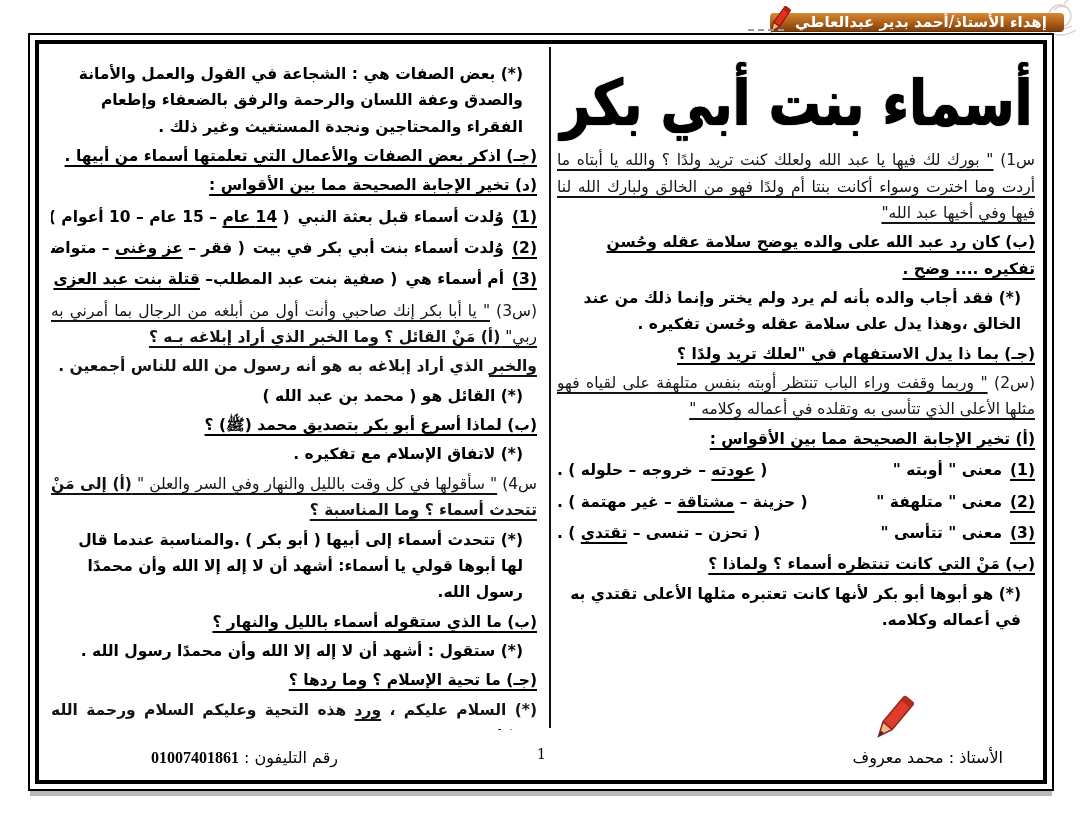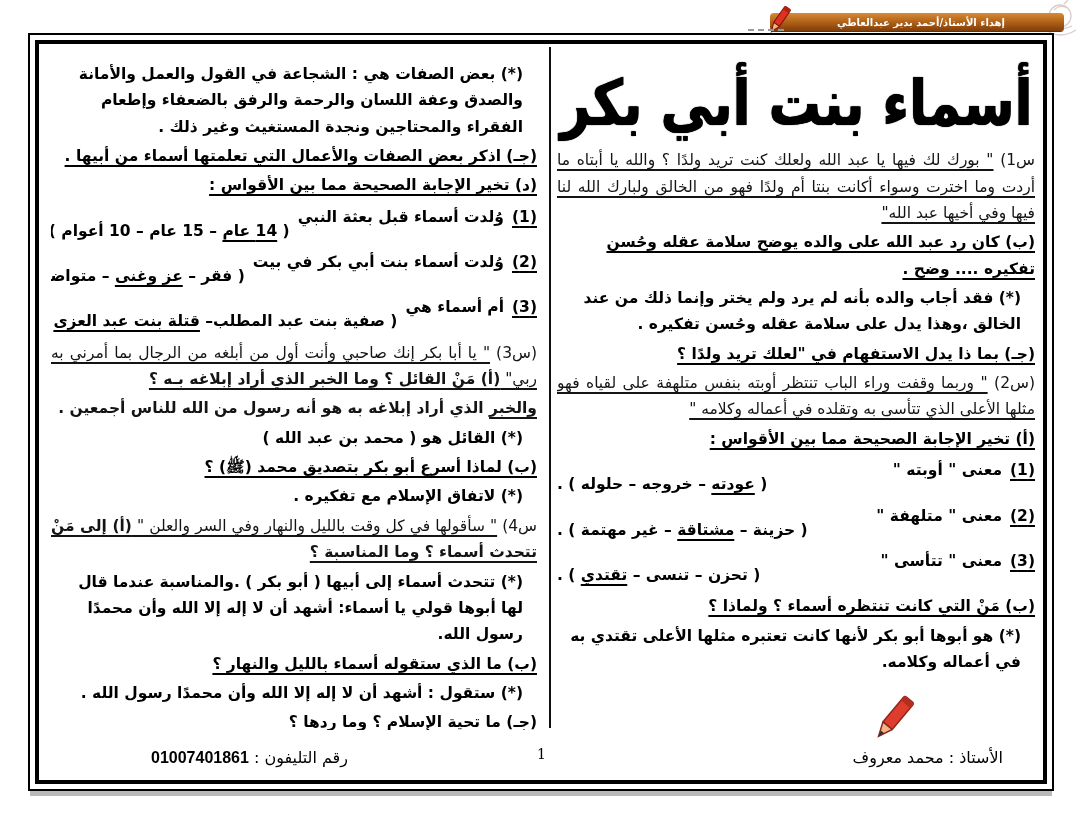--- a/index.html
+++ b/index.html
@@ -2,21 +2,21 @@
 <html lang="ar"><head>
 <meta charset="utf-8">
 <style>
   html,body{margin:0;padding:0;background:#fff;}
   .canvas{position:relative;width:1080px;height:819px;background:#fff;overflow:hidden;
           font-family:"DejaVu Sans", sans-serif;color:#000;}
   
   .ribbon{position:absolute;top:13px;right:16px;height:18px;min-width:258px;
           background:linear-gradient(#d88a33,#a85a14 60%,#7c3e0c);
           border-radius:4px;display:flex;align-items:center;justify-content:center;
-          color:#fff;font-size:10px;font-weight:bold;direction:rtl;padding:0 14px 0 22px;
+          color:#fff;font-size:15px;font-weight:bold;direction:rtl;padding:0 14px 0 22px;
           box-shadow:0 1px 0 #5f2f08;}
   .ribbon-pencil{position:absolute;left:-4px;top:-10px;width:26px;height:34px;}
   .ribbon-dashes{position:absolute;top:29px;right:296px;width:36px;border-top:2px dashed #9a9a9a;}
   .emblem{position:absolute;top:0;right:0;width:64px;height:40px;opacity:.45;}
   
   .frame{position:absolute;left:28px;top:33px;right:26px;bottom:28px;border:2px solid #000;
          padding:5px;box-sizing:border-box;
          box-shadow:0 7px 0 -2px #b9b9b9, 0 12px 0 -7px #dcdcdc;}
   .frame-inner{position:relative;width:100%;height:100%;border:4px solid #000;box-sizing:border-box;background:#fff;}
   .divider{position:absolute;left:510px;top:3px;bottom:52px;width:2px;background:#111;}
@@ -28,27 +28,27 @@
          transform:scaleY(1.22);transform-origin:top center;
          text-shadow:0 0 1px #000, 1px 0 0 #000;letter-spacing:0;}
   .para{margin:3px 0;}
   .p-quote,.p-mixed{font-weight:normal;text-align:justify;color:#141414;}
   .p-heading{font-weight:bold;text-decoration:underline;text-decoration-thickness:2px;text-underline-offset:4px;}
   .p-answer{font-weight:bold;padding-right:14px;}
   .u{text-decoration:underline;text-decoration-thickness:1.5px;text-underline-offset:4px;}
   .b{font-weight:bold;}
   .mcq-row{display:flex;justify-content:space-between;gap:8px;font-weight:bold;margin:5px 0;}
   .mcq-right{display:flex;gap:8px;white-space:nowrap;}
-  .mcq-opts{white-space:nowrap;margin-top:14px;}
+  .mcq-opts{white-space:nowrap;}
   
   .footer{position:absolute;left:0;right:0;bottom:6px;height:28px;font-size:16px;direction:rtl;}
   .footer-teacher{position:absolute;right:40px;top:2px;font-weight:normal;}
   .footer-page{position:absolute;left:498px;top:0;font-family:"DejaVu Serif",serif;font-size:14px;direction:ltr;}
   .footer-phone{position:absolute;left:112px;top:2px;direction:rtl;}
-  .footer-phone .num{direction:ltr;unicode-bidi:embed;font-weight:bold;font-family:Liberation Sans, sans-serif;}
+  .footer-phone .num{direction:ltr;unicode-bidi:embed;font-weight:bold;font-family:Liberation Serif, serif;}
   .red-pencil{position:absolute;left:862px;top:686px;width:64px;height:64px;}
 </style>
 </head>
 <body>
 
 <div class="canvas">
 
   <svg class="emblem" viewBox="0 0 64 40">
     <g fill="none" stroke="#b08f8f" stroke-width="1.3">
       <circle cx="44" cy="16" r="11"></circle>

